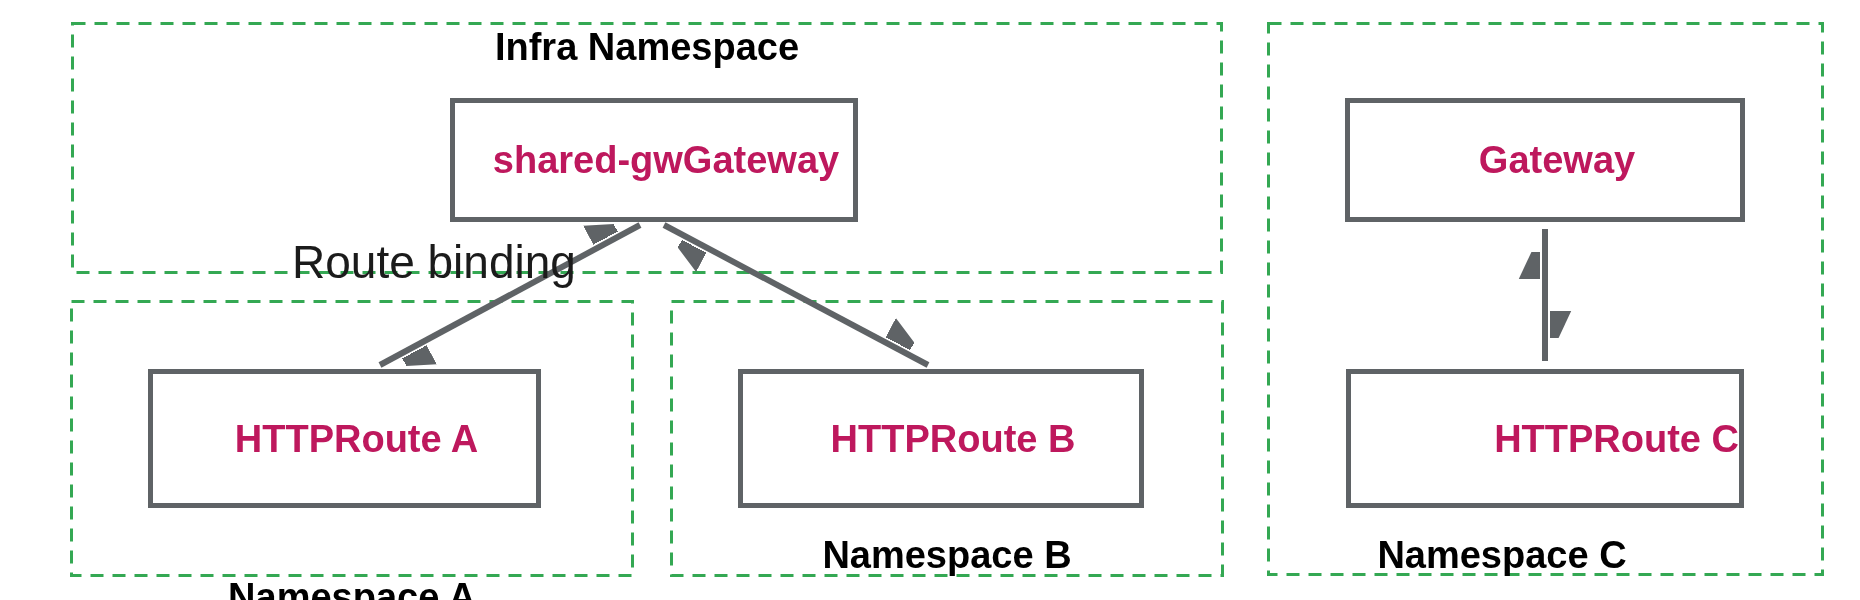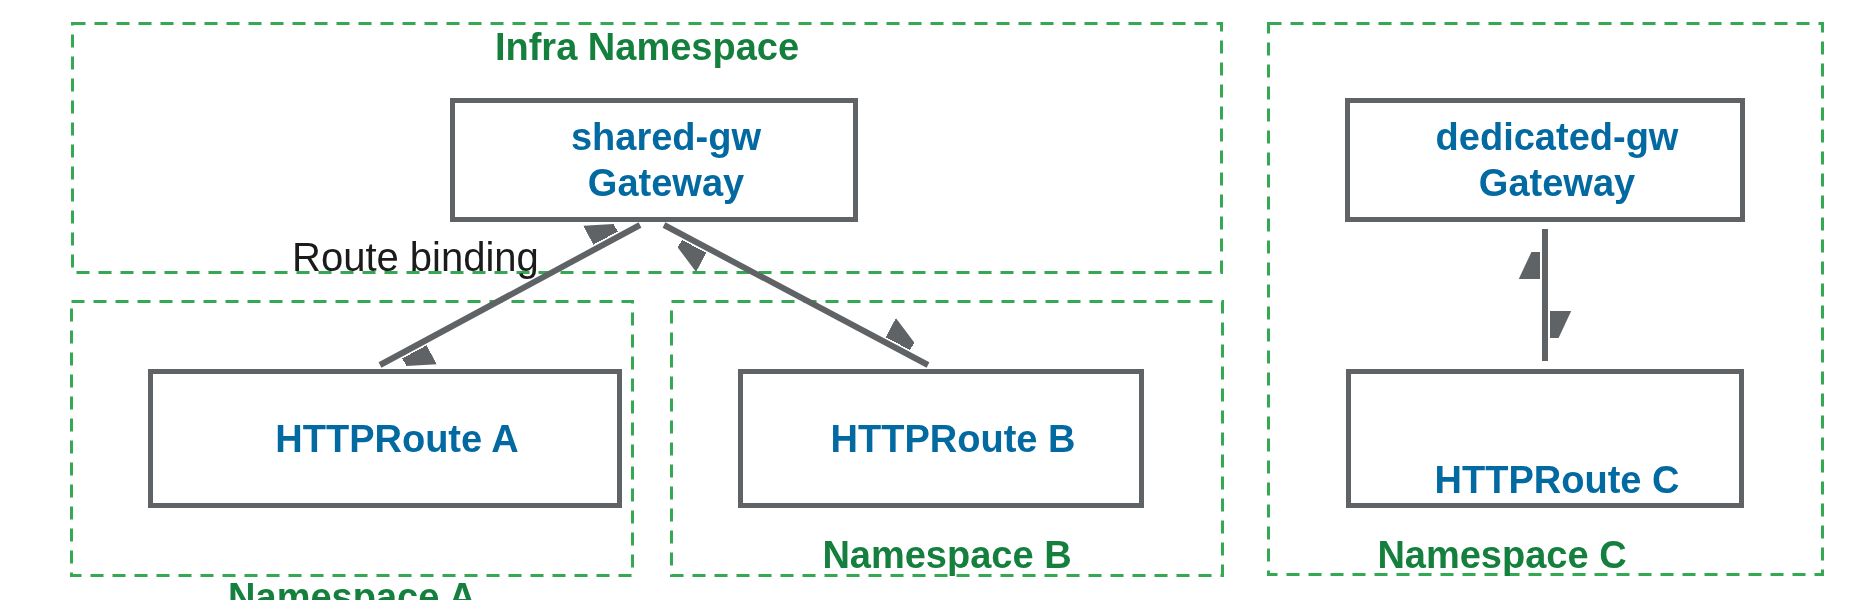--- a/index.html
+++ b/index.html
@@ -10,44 +10,43 @@
     background: #ffffff;
     font-family: "Liberation Sans", sans-serif;
     overflow: hidden;
   }
   .layer { position: absolute; left: 0; top: 0; }
   .ns-label {
     position: absolute;
     transform: translateX(-50%);
     font-size: 38px;
     font-weight: bold;
-    color: #15803d;
+    color: #000000;
     white-space: nowrap;
     line-height: 1.1;
   }
   .node {
     position: absolute;
     box-sizing: border-box;
     background: #ffffff;
     border: 5px solid #5f6366;
     display: flex;
-    flex-direction: column;
     align-items: center;
     justify-content: center;
     text-align: center;
-    color: #0369a1;
+    color: #be185d;
     font-size: 38px;
     font-weight: bold;
     line-height: 46px;
     white-space: nowrap;
     padding-left: 24px;
   }
   .annotation {
     position: absolute;
-    font-size: 40px;
+    font-size: 46px;
     font-weight: normal;
     color: #1b1b1b;
     white-space: nowrap;
   }
 </style>
 </head>
 <body>
 
 <div class="canvas">
 
@@ -71,25 +70,24 @@
   <div class="ns-label" style="left:647px; top:27px;">Infra Namespace</div>
   <div class="ns-label" style="left:352px; top:535px;margin-top:42px;">Namespace A</div>
   <div class="ns-label" style="left:947px; top:535px;">Namespace B</div>
   <div class="ns-label" style="left:1502px; top:535px;">Namespace C</div>
 
   <div class="node" style="left:450px; top:98px; width:408px; height:124px;">
     <div>shared-gw</div>
     <div>Gateway</div>
   </div>
   <div class="node" style="left:1345px; top:98px; width:400px; height:124px;">
-    <div>dedicated-gw</div>
     <div>Gateway</div>
   </div>
 
-  <div class="node" style="left:148px; top:369px; width:474px; height:139px;">
+  <div class="node" style="left:148px; top:369px; width:393px; height:139px;">
     <div>HTTPRoute A</div>
   </div>
   <div class="node" style="left:738px; top:369px; width:406px; height:139px;justify-content:center;">
     <div>HTTPRoute B</div>
   </div>
   <div class="node" style="left:1346px; top:369px; width:398px; height:139px;justify-content:flex-end;">
     <div>HTTPRoute C</div>
   </div>
 
   <div class="annotation" style="left:292px; top:235px;">Route binding</div>

